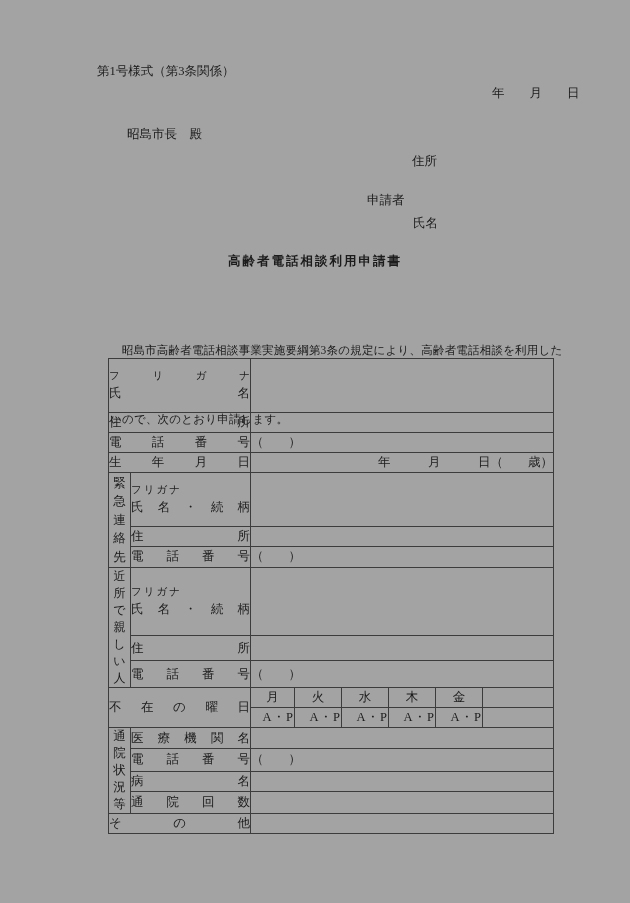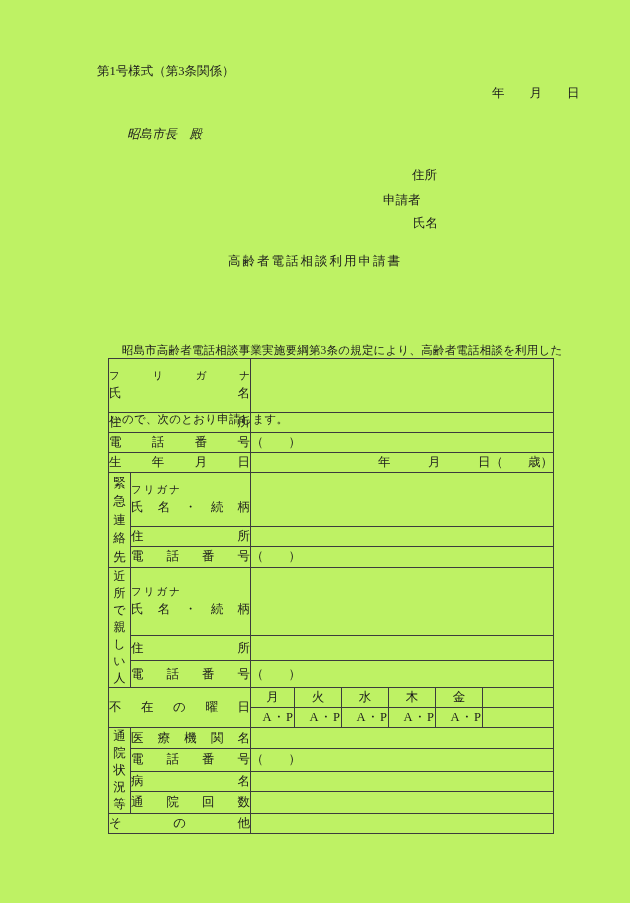--- a/index.html
+++ b/index.html
@@ -1,17 +1,17 @@
 <!DOCTYPE html>
 <html><head>
 <meta charset="utf-8">
 <style>
   html,body { margin:0; padding:0; background:#ffffff; }
   .page {
-    position:relative; width:630px; height:903px; background:#bef264;
+    position:relative; width:630px; height:903px; background:#a3a3a3;
     font-family:"Liberation Serif","DejaVu Serif",serif;
     color:#1c1c1c; overflow:hidden;
   }
   .abs { position:absolute; font-size:12.5px; white-space:pre; line-height:1.2; }
   .doc-title { text-align:center; letter-spacing:2px; font-size:12.5px; }
   .body-text { font-size:11.5px; line-height:23px; letter-spacing:0.2px; white-space:pre; }
 
   table.form {
     position:absolute; left:108px; top:358px;
     border-collapse:collapse; table-layout:fixed; width:445px;
@@ -38,27 +38,27 @@
   tr.h20 { height:20px; }
   tr.h19 { height:19px; }
 </style>
 </head>
 <body>
 
 <div class="page">
 
   <div class="abs" style="left:97px; top:64px;">第1号様式（第3条関係）</div>
   <div class="abs" style="left:456px; top:86px;margin-left:36px;">年　　月　　日</div>
-  <div class="abs" style="left:127px; top:127px;font-style:italic;">昭島市長　殿</div>
-
-  <div class="abs" style="left:412px; top:168px;">住所</div>
-  <div class="abs" style="left:367px; top:193px;margin-left:16px;">申請者</div>
+  <div class="abs" style="left:127px; top:127px;">昭島市長　殿</div>
+
+  <div class="abs" style="left:412px; top:154px;">住所</div>
+  <div class="abs" style="left:367px; top:193px;">申請者</div>
   <div class="abs" style="left:413px; top:216px;">氏名</div>
 
-  <div class="abs doc-title" style="left:0; top:254px; width:630px;">高齢者電話相談利用申請書</div>
+  <div class="abs doc-title" style="left:0; top:254px; width:630px;font-weight:bold;">高齢者電話相談利用申請書</div>
 
   <div class="abs body-text" style="left:110px; top:293px; width:455px;">
     <div>　昭島市高齢者電話相談事業実施要綱第3条の規定により、高齢者電話相談を利用した</div>
     <div>いので、次のとおり申請します。</div>
   </div>
 
   <table class="form">
     <colgroup>
       <col style="width:22px">
         <col style="width:120px">

